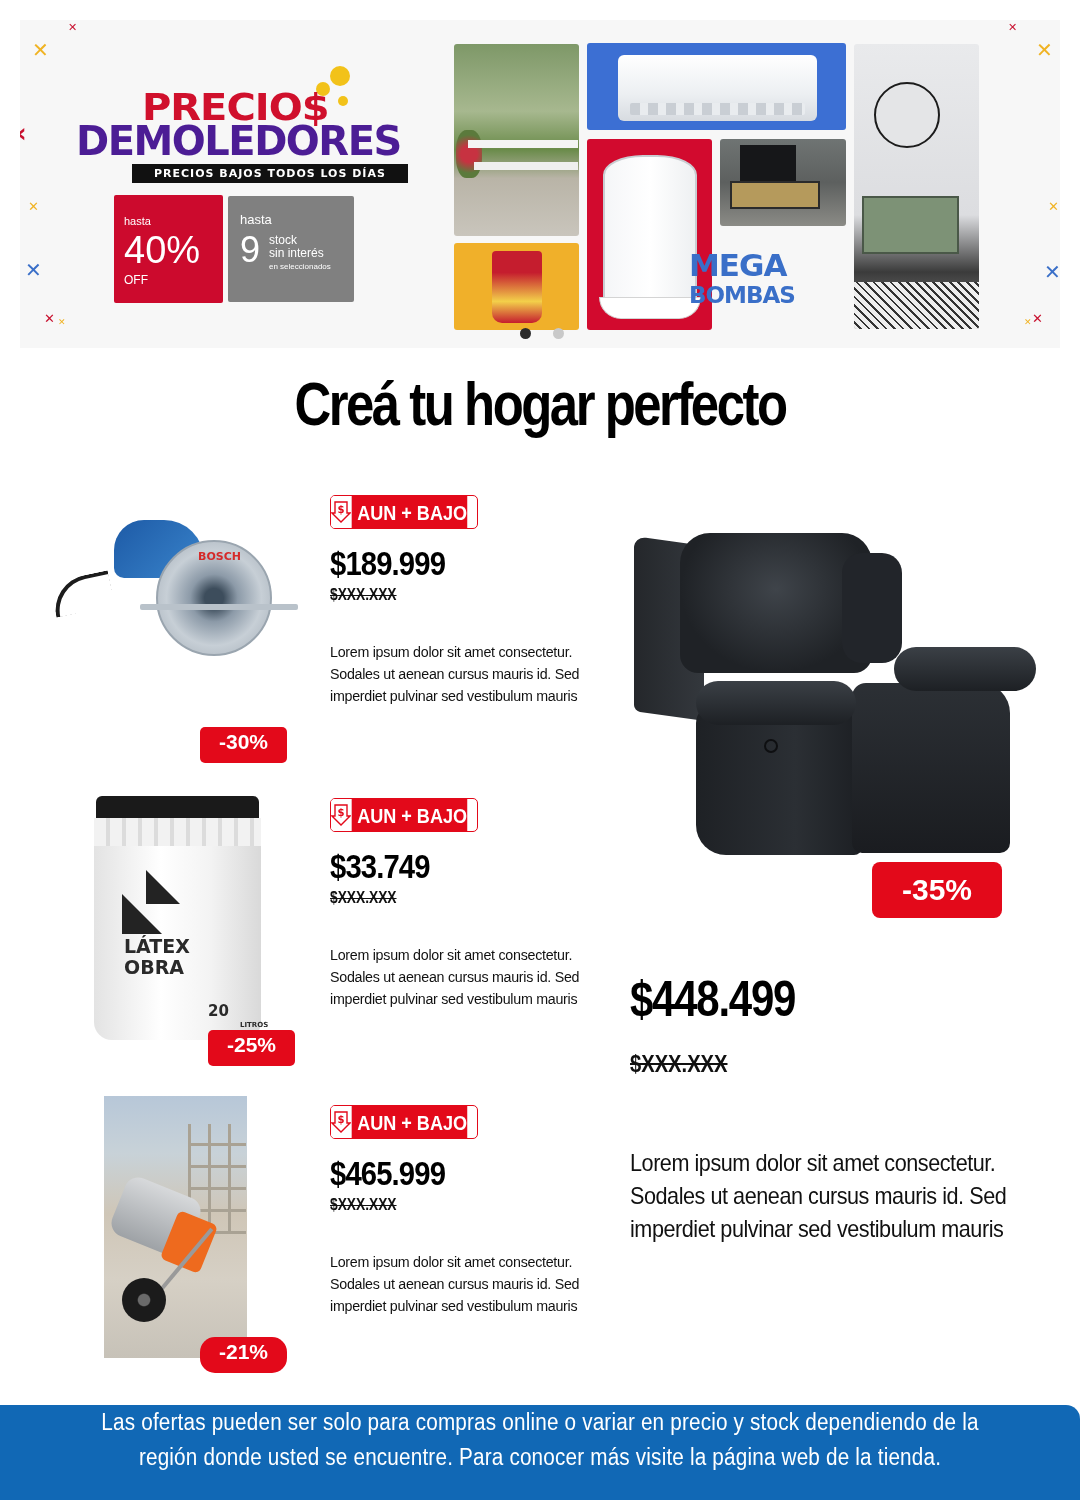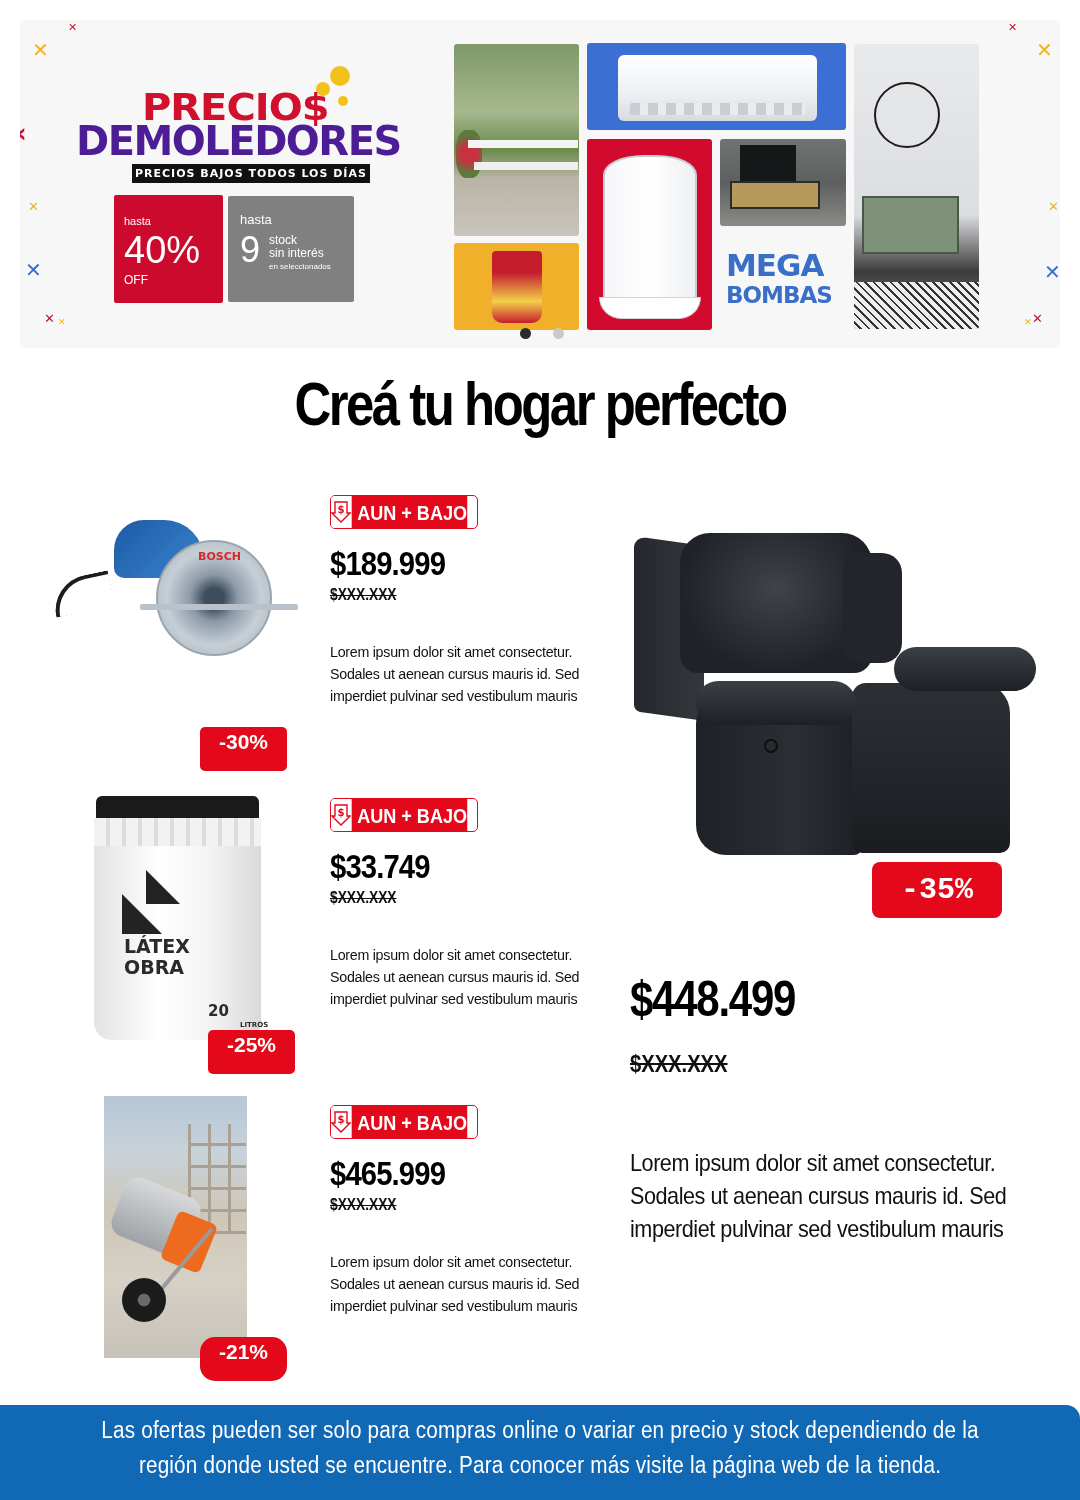--- a/index.html
+++ b/index.html
@@ -8,21 +8,21 @@
 
   
   .banner { position: absolute; left: 20px; top: 20px; width: 1040px; height: 328px; background: #f7f7f7; overflow: hidden; }
   .deco-x { position: absolute; font-family: "DejaVu Sans", sans-serif; font-weight: bold; line-height: 1; }
   .arrow-left { position: absolute; left: -4px; top: 98px; color: #c8102e; font-size: 26px; font-weight: bold; font-family: "DejaVu Sans", sans-serif; cursor: pointer; }
 
   .logo { position: absolute; left: 56px; top: 58px; width: 320px; }
   .logo-precios { position: absolute; left: 66px; top: 6px; font-family: "DejaVu Sans", sans-serif; font-weight: bold; font-size: 40px; color: #d0102c; letter-spacing: -1px; transform: scaleY(0.95); }
   .logo-demol { position: absolute; left: 0; top: 40px; font-family: "DejaVu Sans", sans-serif; font-weight: bold; font-size: 40px; color: #4c1d95; letter-spacing: -1.5px; }
   .coin { position: absolute; border-radius: 50%; background: #f2c21a; }
-  .logo-tagline { position: absolute; left: 56px; top: 86px; background: #111; color: #fff; font-family: "DejaVu Sans", sans-serif; font-weight: bold; font-size: 11px; letter-spacing: 1px; padding: 3px 3px; white-space: nowrap; }
+  .logo-tagline { position: absolute; left: 56px; top: 86px; background: #111; color: #fff; font-family: "DejaVu Sans", sans-serif; font-weight: bold; font-size: 11px; letter-spacing: 1px; padding: 3px 22px; white-space: nowrap; }
 
   .promo-red { position: absolute; left: 94px; top: 175px; width: 109px; height: 108px; background: #cc0a2d; color: #fff; padding: 20px 10px 0 10px; border-radius: 2px; }
   .promo-red .small { font-size: 11px; display: block; }
   .promo-red .big { font-size: 38px; display: block; line-height: 1.05; margin-top: 4px; }
   .promo-red .off { font-size: 12px; display: block; margin-top: 2px; }
   .promo-gray { position: absolute; left: 208px; top: 176px; width: 126px; height: 106px; background: #808080; color: #fff; padding: 16px 10px 0 12px; border-radius: 2px; }
   .promo-gray .small { font-size: 13px; display: block; }
   .promo-gray .num { font-size: 36px; position: absolute; left: 12px; top: 36px; line-height: 1; }
   .promo-gray .txt { position: absolute; left: 41px; top: 38px; font-size: 12px; line-height: 13px; }
   .promo-gray .tiny { font-size: 8px; display: block; }
@@ -40,33 +40,33 @@
   .t-shower .tray { position: absolute; left: 12px; top: 158px; width: 102px; height: 22px; background: #ffffff; border-radius: 0 0 30px 30px; border: 1px solid #d4d4d4; }
   .t-tv { left: 700px; top: 119px; width: 126px; height: 87px; background: linear-gradient(180deg, #6f7473 0%, #5d605f 50%, #8b8b86 100%); }
   .t-tv .screen { position: absolute; left: 20px; top: 6px; width: 56px; height: 36px; background: #161719; }
   .t-tv .stand { position: absolute; left: 10px; top: 42px; width: 90px; height: 28px; background: #b59a5c; border: 2px solid #2b2b2b; }
   .t-bath { left: 834px; top: 24px; width: 125px; height: 285px; background: linear-gradient(180deg, #e9eaec 0%, #dcdde0 60%, #3b3b3b 80%, #8c8c8c 100%); }
   .t-bath .mirror { position: absolute; left: 20px; top: 38px; width: 66px; height: 66px; border: 2px solid #1c1c1c; border-radius: 50%; background: #e4e5e7; }
   .t-bath .vanity { position: absolute; left: 8px; top: 152px; width: 97px; height: 58px; background: #7d9276; border: 2px solid #4a5848; }
   .t-bath .rug { position: absolute; left: 0; top: 238px; width: 125px; height: 47px; background: repeating-linear-gradient(45deg, #eeeeee 0 4px, #333 4px 6px); }
   .t-bucket { left: 434px; top: 223px; width: 125px; height: 87px; background: #f0b02a; }
   .t-bucket .pail { position: absolute; left: 38px; top: 8px; width: 50px; height: 72px; background: linear-gradient(180deg, #c51d2e 0%, #c51d2e 30%, #f3d04a 70%, #c51d2e 100%); border-radius: 4px 4px 10px 10px; }
-  .mega { position: absolute; left: 706px; top: 230px; font-family: "DejaVu Sans", sans-serif; font-weight: bold; color: #3a6fc8; font-size: 31px; line-height: 30px; letter-spacing: -1px; }
+  .mega { position: absolute; left: 669px; top: 230px; font-family: "DejaVu Sans", sans-serif; font-weight: bold; color: #3a6fc8; font-size: 31px; line-height: 30px; letter-spacing: -1px; }
   .mega .l2 { font-size: 23px; }
   .carousel-dots { position: absolute; left: 500px; top: 308px; display: flex; gap: 22px; }
   .dot { width: 11px; height: 11px; border-radius: 50%; background: #c9c9c9; cursor: pointer; }
   .dot.active { background: #2b2b2b; }
 
   
   .section-title { position: absolute; left: 0; top: 368px; width: 1080px; text-align: center; font-family: "Liberation Sans", sans-serif; font-weight: bold; font-size: 62px; letter-spacing: -3px; transform: scaleX(0.82); transform-origin: center; color: #000; }
 
   
   .prod-img { position: absolute; }
   .disc { position: absolute; background: #e3091a; color: #fff; font-family: "Liberation Sans", sans-serif; font-weight: bold; font-size: 21px; text-align: center; border-radius: 5px; line-height: 30px; }
-  .disc.sm { width: 87px; height: 44px; }
+  .disc.sm { width: 87px; height: 36px; }
   .badge { position: absolute; width: 148px; height: 34px; display: flex; border-radius: 5px; overflow: hidden; border: 1px solid #e3091a; }
   .badge .ico { width: 30px; height: 100%; background: #fff; display: flex; align-items: center; justify-content: center; border-right: 1px solid #f0b3b8; }
   .badge .ico svg { width: 20px; height: 22px; }
   .badge .lbl { flex: 1; background: #e3091a; color: #fff; font-family: "Liberation Sans", sans-serif; font-weight: bold; font-size: 21px; line-height: 34px; padding-left: 6px; transform: scaleX(0.86); transform-origin: left; white-space: nowrap; }
   .price { position: absolute; font-family: "Liberation Sans", sans-serif; font-weight: bold; font-size: 34px; letter-spacing: -1px; transform: scaleX(0.86); transform-origin: left; color: #000; }
   .old { position: absolute; font-family: "Liberation Sans", sans-serif; font-weight: bold; font-size: 16px; text-decoration: line-through; transform: scaleX(0.86); transform-origin: left; color: #111; }
   .desc { position: absolute; width: 275px; font-family: "Liberation Sans", sans-serif; font-size: 15.5px; line-height: 22px; letter-spacing: -0.3px; transform: scaleX(0.92); transform-origin: left; color: #111; }
 
   
   .saw { left: 52px; top: 520px; width: 246px; height: 140px; }
@@ -99,27 +99,27 @@
   .chair { position: absolute; left: 632px; top: 505px; width: 384px; height: 360px; }
   .chair .back { position: absolute; left: 48px; top: 28px; width: 192px; height: 140px; background: radial-gradient(ellipse at 50% 40%, #3f444a 0%, #1f2226 70%); border-radius: 30px 30px 18px 18px; }
   .chair .wing { position: absolute; left: 2px; top: 36px; width: 70px; height: 175px; background: linear-gradient(90deg, #24272b, #34383d); border-radius: 12px 6px 6px 6px; transform: skewY(8deg); }
   .chair .rwing { position: absolute; left: 210px; top: 48px; width: 60px; height: 110px; background: #22252a; border-radius: 20px; }
   .chair .arm-l { position: absolute; left: 64px; top: 176px; width: 160px; height: 44px; background: linear-gradient(180deg, #3b4046, #1d2024); border-radius: 24px; }
   .chair .arm-r { position: absolute; left: 262px; top: 142px; width: 142px; height: 44px; background: linear-gradient(180deg, #3b4046, #1d2024); border-radius: 24px; }
   .chair .side { position: absolute; left: 64px; top: 200px; width: 166px; height: 150px; background: linear-gradient(90deg, #1e2125, #2b2f34 60%, #1c1f23); border-radius: 18px 8px 8px 30px; }
   .chair .seat { position: absolute; left: 220px; top: 178px; width: 158px; height: 170px; background: linear-gradient(180deg, #2c3035 0%, #1a1c20 100%); border-radius: 14px 30px 10px 10px; }
   .chair .lever { position: absolute; left: 132px; top: 234px; width: 14px; height: 14px; border-radius: 50%; border: 2px solid #0e0f11; }
 
-  .disc.lg { left: 872px; top: 862px; width: 130px; height: 56px; font-size: 30px; line-height: 56px; border-radius: 8px; font-family: Liberation Mono, monospace; }
+  .disc.lg { left: 872px; top: 862px; width: 130px; height: 56px; font-size: 30px; line-height: 56px; border-radius: 8px; }
   .feat-price { position: absolute; left: 630px; top: 970px; font-family: "Liberation Sans", sans-serif; font-weight: bold; font-size: 50px; letter-spacing: -1.5px; transform: scaleX(0.84); transform-origin: left; color: #000; }
   .feat-old { position: absolute; left: 630px; top: 1050px; font-family: "Liberation Sans", sans-serif; font-weight: bold; font-size: 24px; text-decoration: line-through; transform: scaleX(0.84); transform-origin: left; color: #111; }
   .feat-desc { position: absolute; left: 630px; top: 1146px; width: 420px; font-family: "Liberation Sans", sans-serif; font-size: 24px; line-height: 33px; letter-spacing: -0.5px; transform: scaleX(0.9); transform-origin: left; color: #111; }
 
   
-  .footer { position: absolute; left: 0; top: 1405px; width: 1080px; height: 95px; background: #1168b5; border-radius: 0 14px 0 0; color: #fff; text-align: center; padding-top: 8px; }
+  .footer { position: absolute; left: 0; top: 1405px; width: 1080px; height: 95px; background: #1168b5; border-radius: 0 14px 0 0; color: #fff; text-align: center; padding-top: 0; }
   .footer p { font-family: "Liberation Sans", sans-serif; font-size: 23px; line-height: 35px; letter-spacing: 0.2px; transform: scaleX(0.9); transform-origin: center; }
 </style>
 </head>
 <body>
 
 <div class="banner">
 
   <span class="deco-x" style="left:48px;top:2px;color:#c8102e;font-size:11px;">✕</span>
   <span class="deco-x" style="left:12px;top:20px;color:#f0b323;font-size:20px;">✕</span>
   <span class="deco-x" style="left:8px;top:180px;color:#f0b323;font-size:13px;">✕</span>

